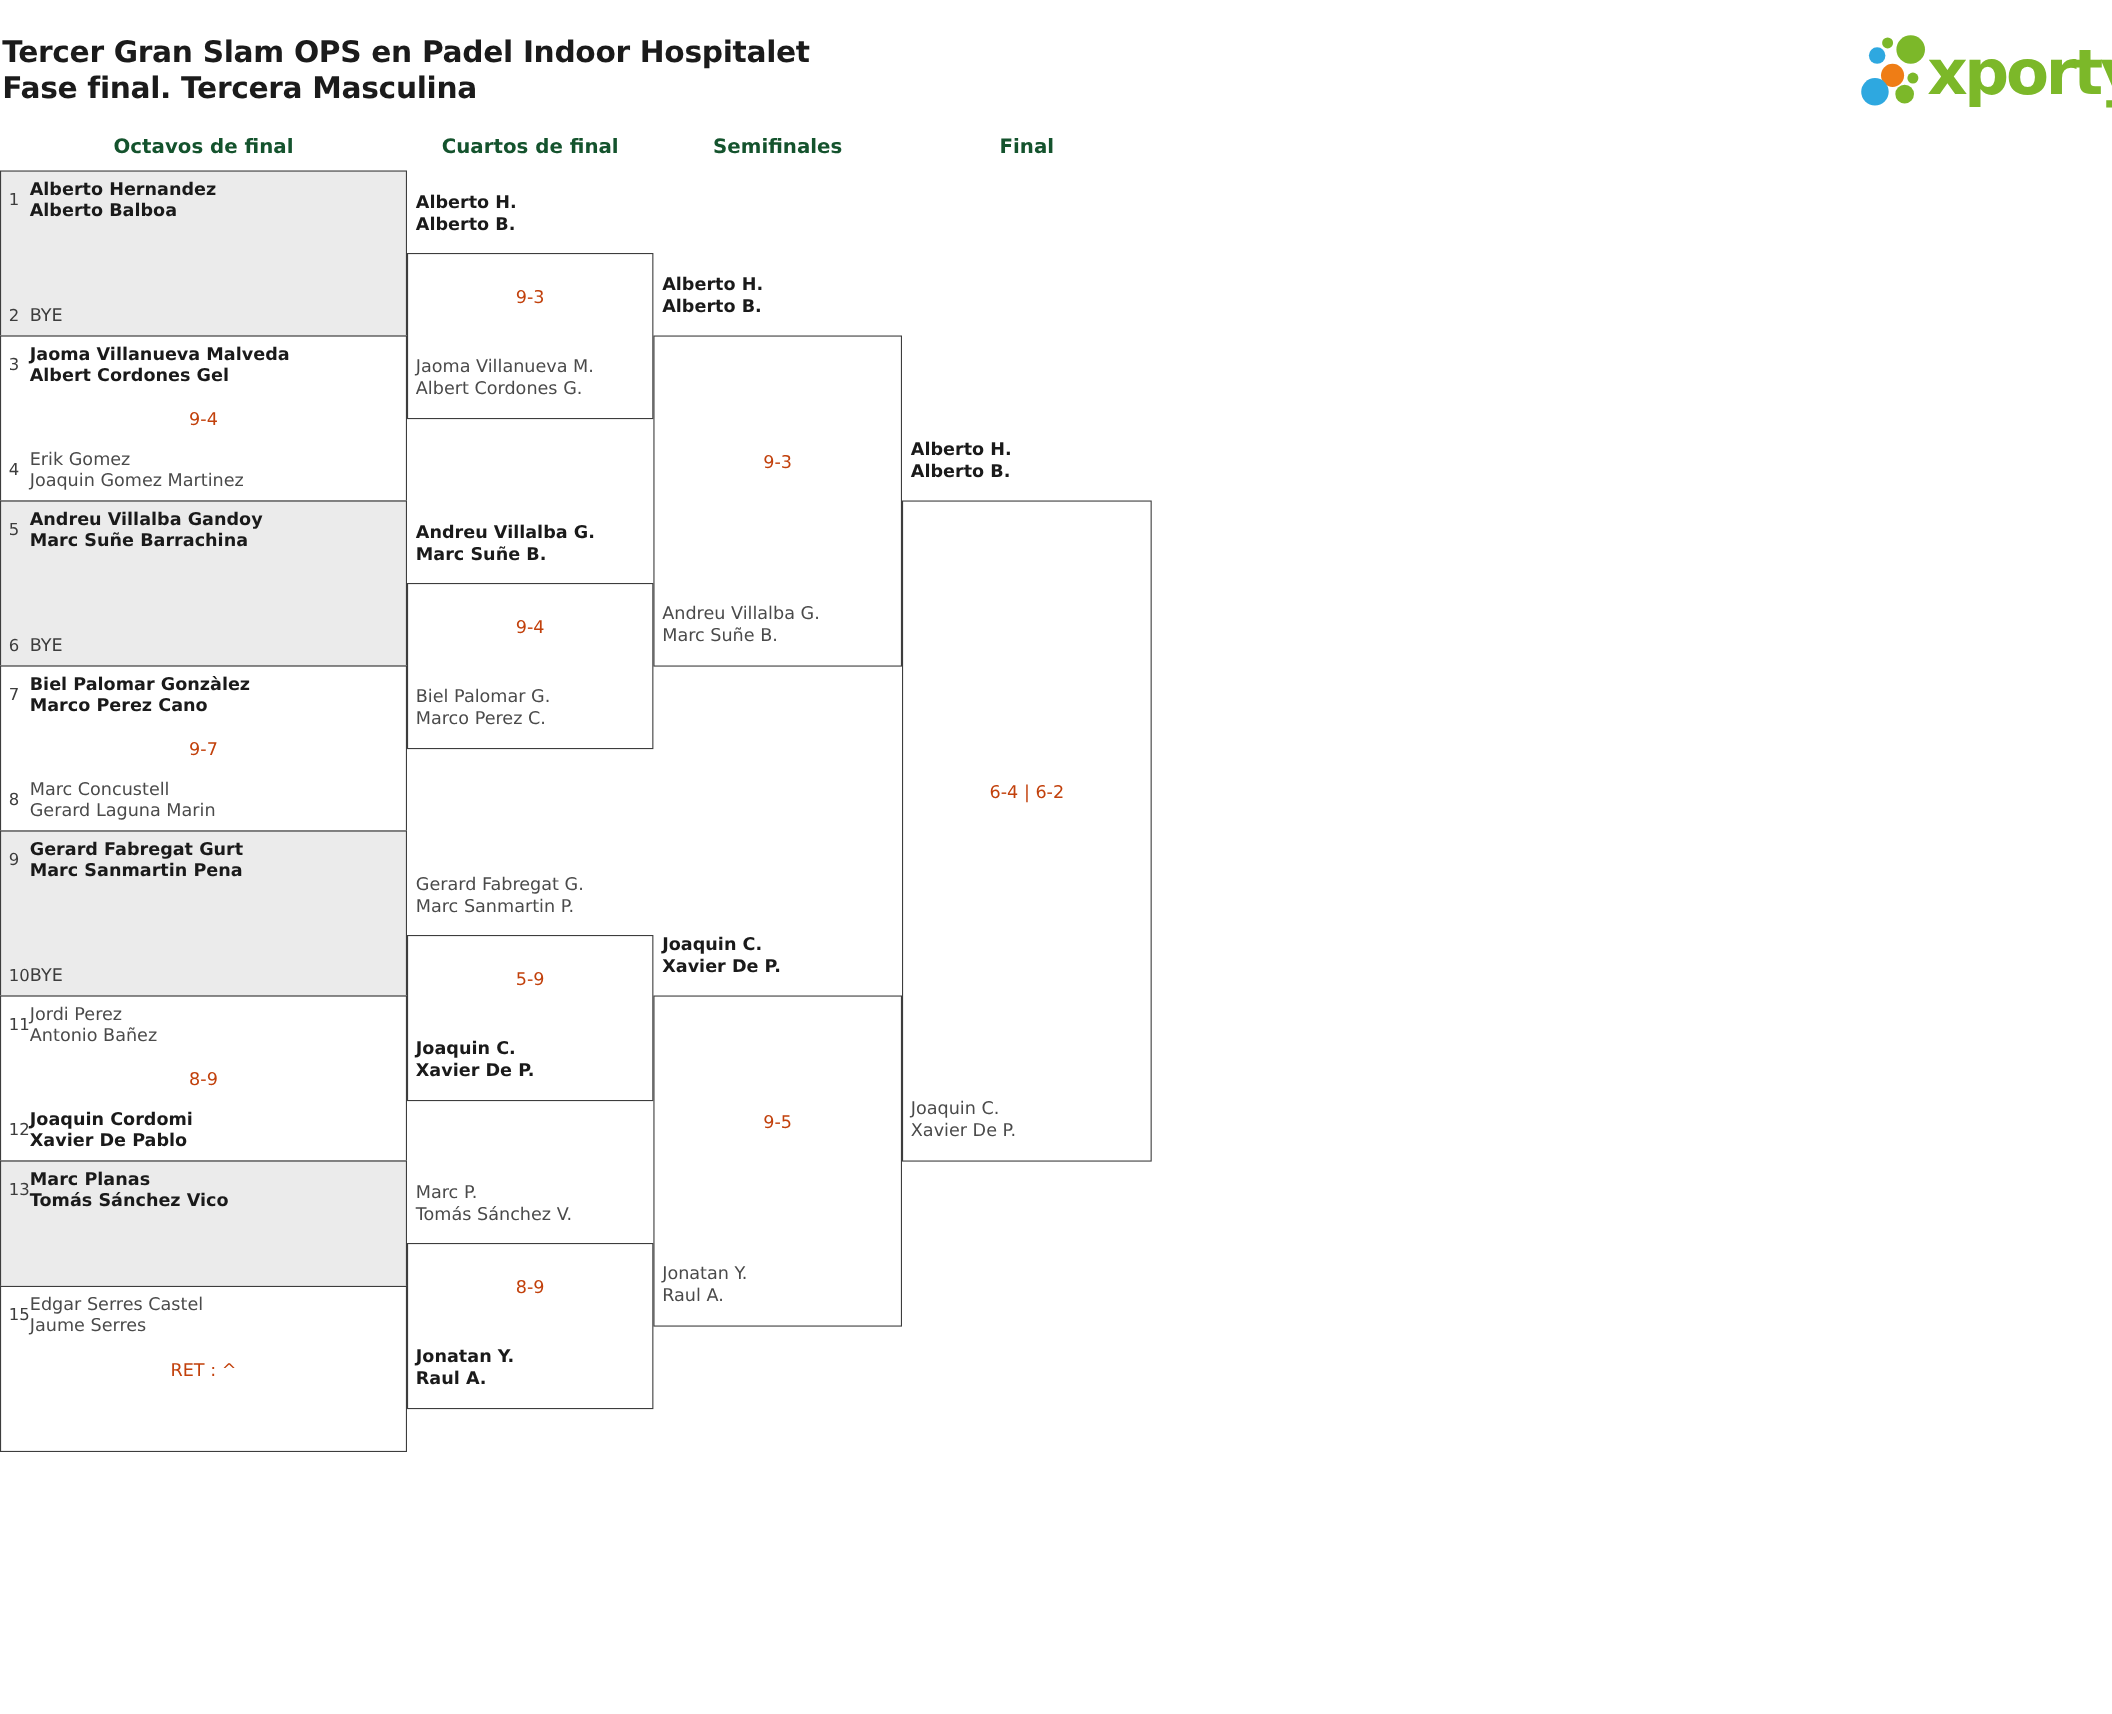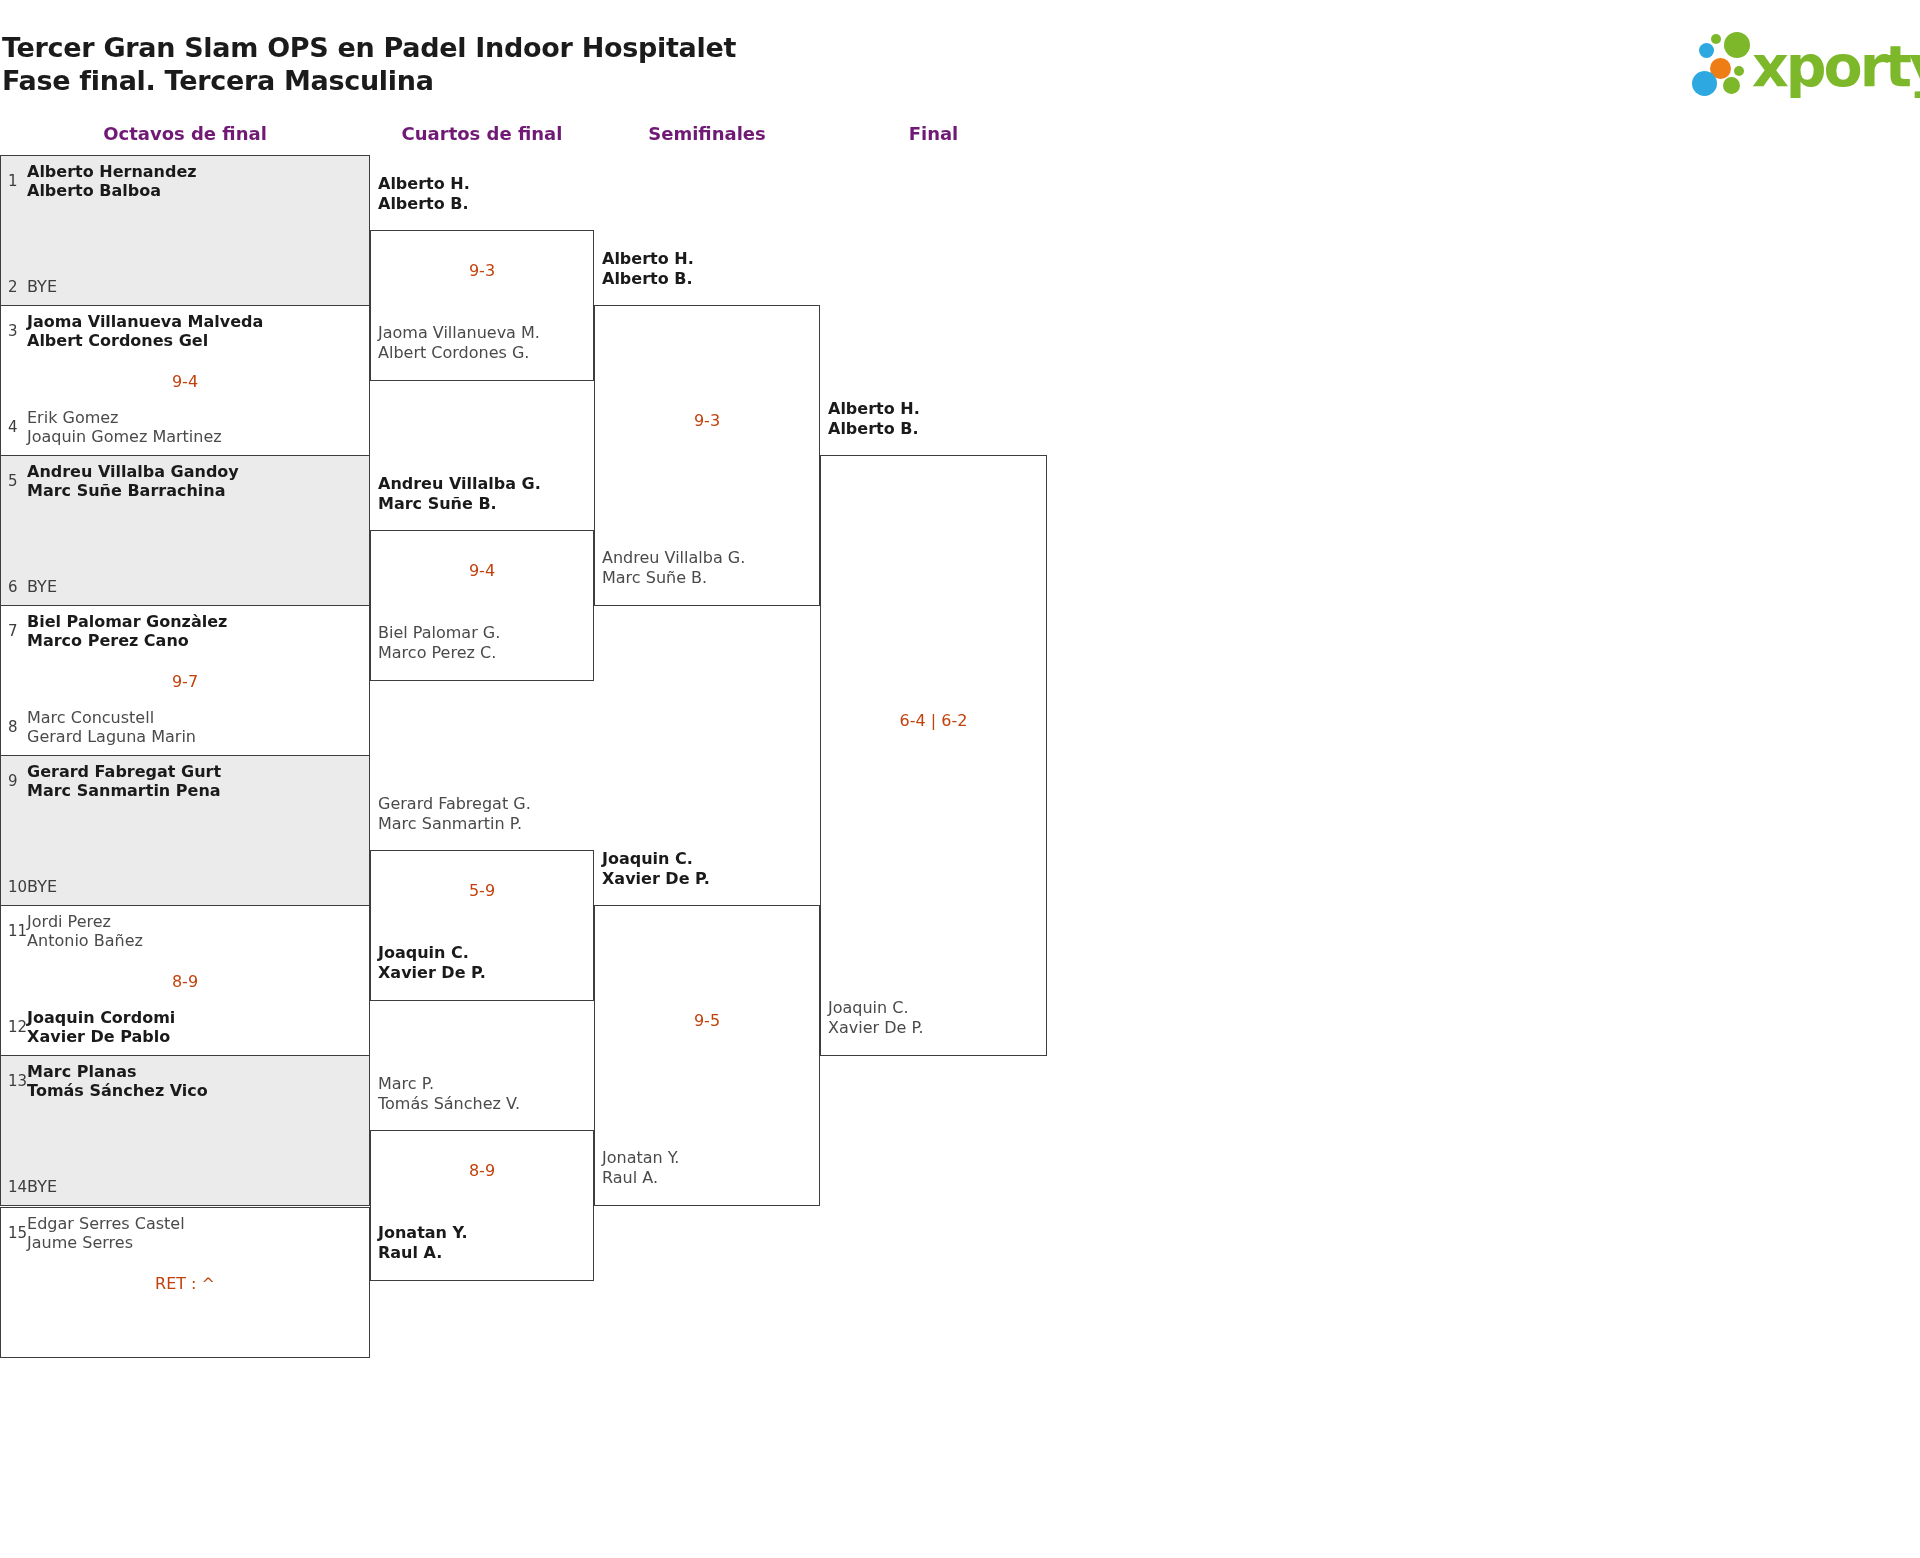--- a/index.html
+++ b/index.html
@@ -3,21 +3,21 @@
 <meta charset="utf-8">
 <style>
   html,body { margin:0; padding:0; background:#ffffff; }
   body { font-family:"DejaVu Sans","Liberation Sans",sans-serif; }
   .stage { position:relative; width:1920px; height:1538px; background:#fff; overflow:hidden;margin-top:28px; }
 
   .title { position:absolute; top:3px; left:2px; font-size:27px; line-height:33px;
            font-weight:600; color:#1b1b1b; letter-spacing:-0.3px; white-space:nowrap; }
 
   .colhead { position:absolute; top:95px; height:22px; text-align:center;
-             font-size:18px; font-weight:600; color:#701a75; white-space:nowrap; }
+             font-size:18px; font-weight:600; color:#14532d; white-space:nowrap; }
 
   .obox { position:absolute; left:0; width:370px; height:151px; box-sizing:border-box;
           border:1px solid #3d3d3d; background:#ffffff; }
   .obox.shaded { background:#ebebeb; }
 
   .mbox { position:absolute; box-sizing:border-box; border:1px solid #3d3d3d; background:transparent; }
 
   .trow { position:absolute; left:6px; right:6px; display:flex; align-items:center; }
   .trow.top { top:6px; }
   .trow.bottom { bottom:9px; }
@@ -180,21 +180,21 @@
       </div>
     </div>
     <div class="trow bottom">
       <span class="seed">14</span>
       <div class="tnames byelbl">
         <div>BYE</div>
       </div>
     </div>
   </div>
 
-  <div class="obox" style="top:1179px;padding-left:12px;">
+  <div class="obox" style="top:1141px;padding-left:12px;">
     <div class="trow top">
       <span class="seed">15</span>
       <div class="tnames loser">
         <div>Edgar Serres Castel</div>
         <div>Jaume Serres</div>
       </div>
     </div>
     <div class="mscore">RET : ^</div>
   </div>
 

